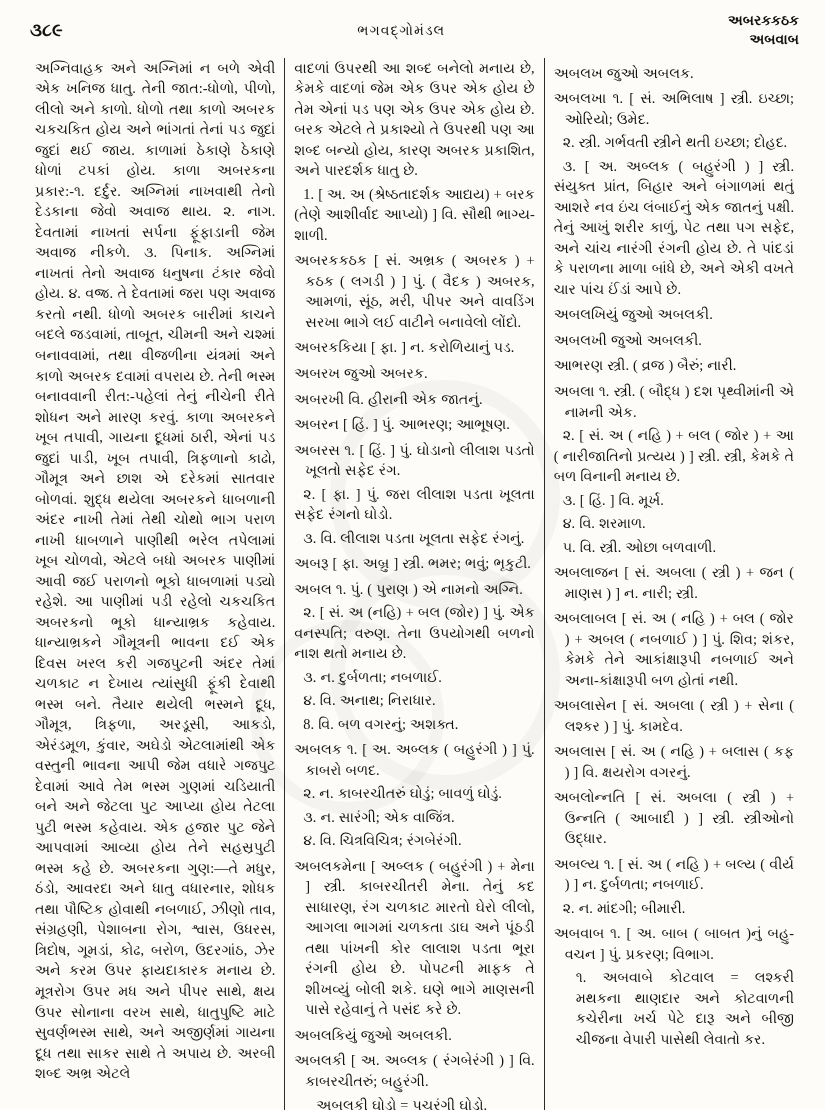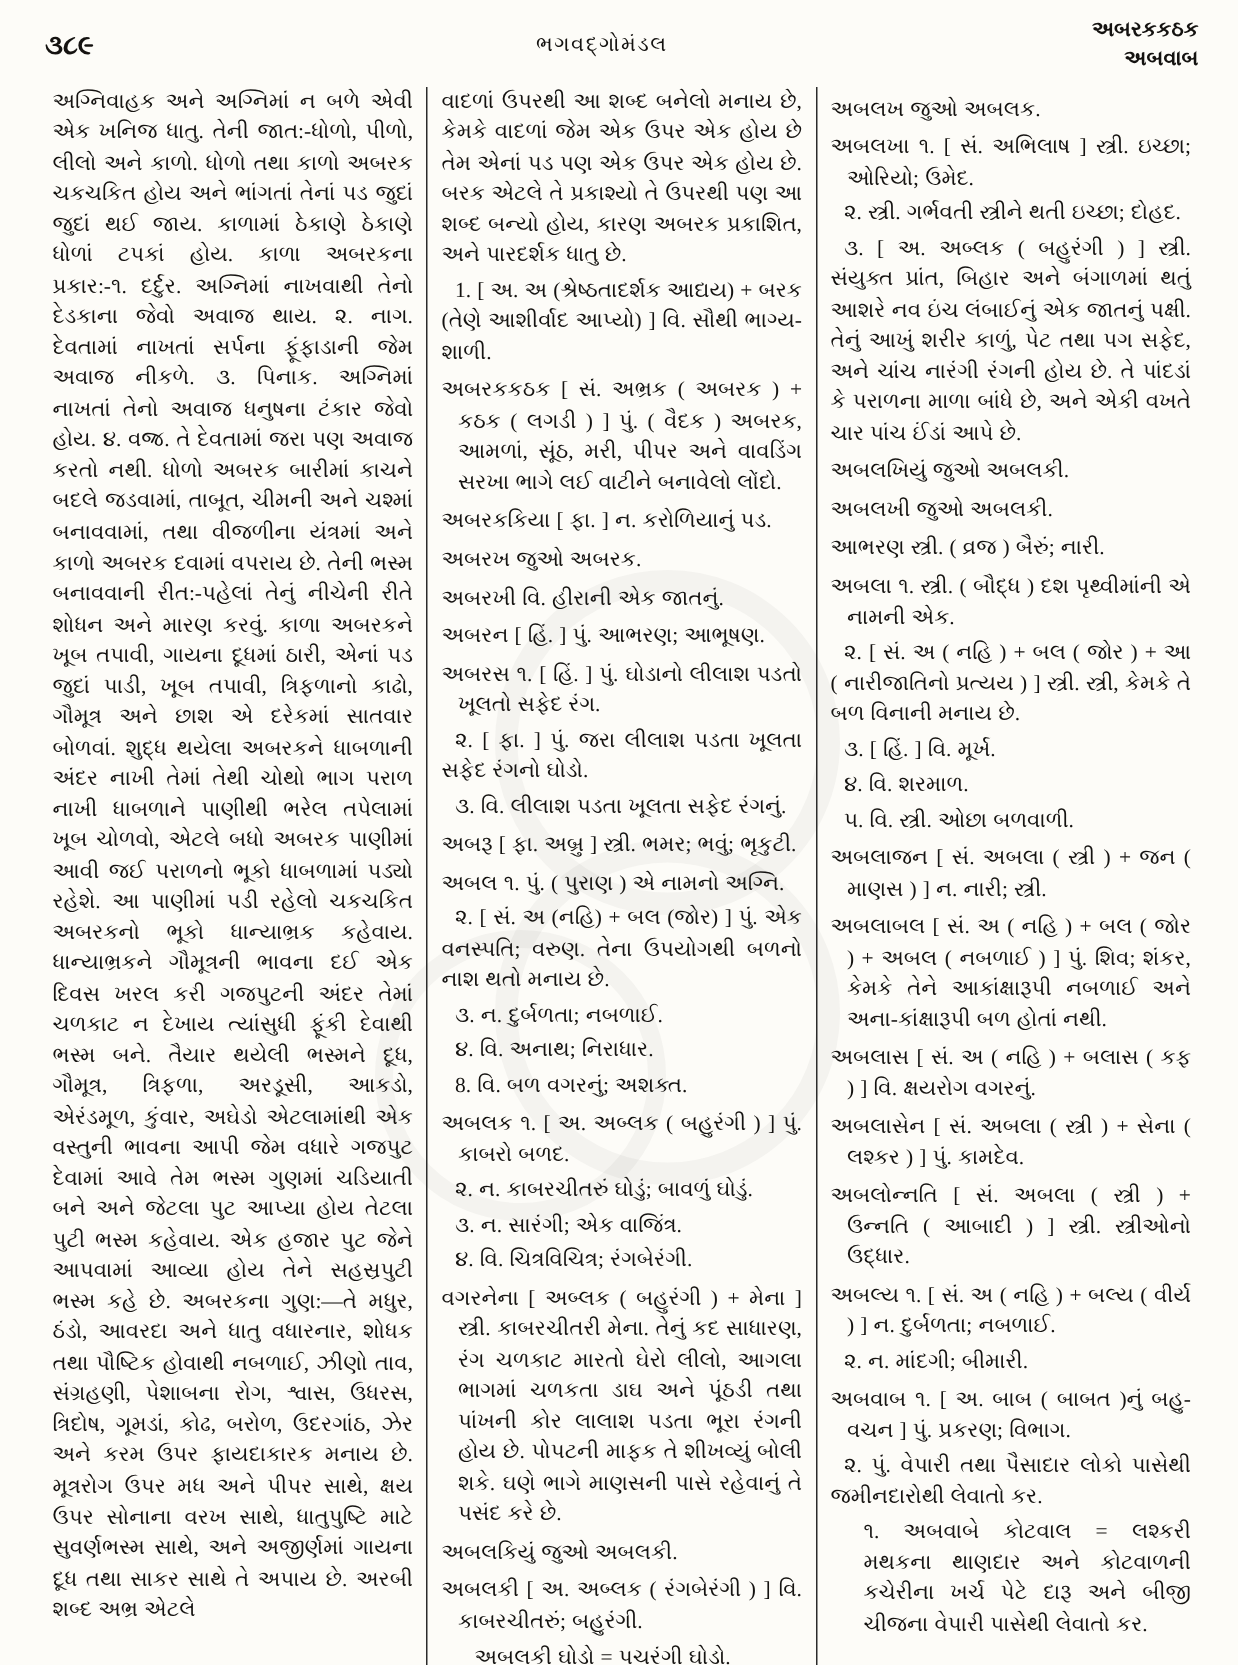--- a/index.html
+++ b/index.html
@@ -81,42 +81,41 @@
       <p class="p-entry"><b class="hw">અબરૂ</b> [ ફા. અબ્રુ ] સ્ત્રી. ભમર; ભવું; ભૃકુટી.</p>
       <p class="p-entry"><b class="hw">અબલ</b> ૧. પું. ( પુરાણ ) એ નામનો અગ્નિ.</p>
       <p class="p-sub">૨. [ સં. અ (નહિ) + બલ (જોર) ] પું. એક વનસ્પતિ; વરુણ. તેના ઉપયોગથી બળનો નાશ થતો મનાય છે.</p>
       <p class="p-sub">૩. ન. દુર્બળતા; નબળાઈ.</p>
       <p class="p-sub">૪. વિ. અનાથ; નિરાધાર.</p>
       <p class="p-sub">8. વિ. બળ વગરનું; અશક્ત.</p>
       <p class="p-entry"><b class="hw">અબલક</b> ૧. [ અ. અબ્લક ( બહુરંગી ) ] પું. કાબરો બળદ.</p>
       <p class="p-sub">૨. ન. કાબરચીતરું ઘોડું; બાવળું ઘોડું.</p>
       <p class="p-sub">૩. ન. સારંગી; એક વાજિંત્ર.</p>
       <p class="p-sub">૪. વિ. ચિત્રવિચિત્ર; રંગબેરંગી.</p>
-      <p class="p-entry"><b class="hw">વગરનેના</b> [ અબ્લક ( બહુરંગી ) + મેના ] સ્ત્રી. કાબરચીતરી મેના. તેનું કદ સાધારણ, રંગ ચળકાટ મારતો ઘેરો લીલો, આગલા ભાગમાં ચળકતા ડાઘ અને પૂંઠડી તથા પાંખની કોર લાલાશ પડતા ભૂરા રંગની હોય છે. પોપટની માફક તે શીખવ્યું બોલી શકે. ઘણે ભાગે માણસની પાસે રહેવાનું તે પસંદ કરે છે.</p>
+      <p class="p-entry"><b class="hw">અબલકમેના</b> [ અબ્લક ( બહુરંગી ) + મેના ] સ્ત્રી. કાબરચીતરી મેના. તેનું કદ સાધારણ, રંગ ચળકાટ મારતો ઘેરો લીલો, આગલા ભાગમાં ચળકતા ડાઘ અને પૂંઠડી તથા પાંખની કોર લાલાશ પડતા ભૂરા રંગની હોય છે. પોપટની માફક તે શીખવ્યું બોલી શકે. ઘણે ભાગે માણસની પાસે રહેવાનું તે પસંદ કરે છે.</p>
       <p class="p-entry"><b class="hw">અબલકિયું</b> જુઓ અબલકી.</p>
       <p class="p-entry"><b class="hw">અબલકી</b> [ અ. અબ્લક ( રંગબેરંગી ) ] વિ. કાબરચીતરું; બહુરંગી.</p>
       <p class="p-example">અબલકી ઘોડો = પચરંગી ઘોડો.</p>
     </div>
   <div class="col" id="col-2">
       <p class="p-entry"><b class="hw">અબલખ</b> જુઓ અબલક.</p>
       <p class="p-entry"><b class="hw">અબલખા</b> ૧. [ સં. અભિલાષ ] સ્ત્રી. ઇચ્છા; ઓરિયો; ઉમેદ.</p>
       <p class="p-sub">૨. સ્ત્રી. ગર્ભવતી સ્ત્રીને થતી ઇચ્છા; દોહદ.</p>
       <p class="p-sub">૩. [ અ. અબ્લક ( બહુરંગી ) ] સ્ત્રી. સંયુક્ત પ્રાંત, બિહાર અને બંગાળમાં થતું આશરે નવ ઇંચ લંબાઈનું એક જાતનું પક્ષી. તેનું આખું શરીર કાળું, પેટ તથા પગ સફેદ, અને ચાંચ નારંગી રંગની હોય છે. તે પાંદડાં કે પરાળના માળા બાંધે છે, અને એકી વખતે ચાર પાંચ ઈંડાં આપે છે.</p>
       <p class="p-entry"><b class="hw">અબલખિયું</b> જુઓ અબલકી.</p>
       <p class="p-entry"><b class="hw">અબલખી</b> જુઓ અબલકી.</p>
       <p class="p-entry"><b class="hw">આભરણ</b> સ્ત્રી. ( વ્રજ ) બૈરું; નારી.</p>
       <p class="p-entry"><b class="hw">અબલા</b> ૧. સ્ત્રી. ( બૌદ્ધ ) દશ પૃથ્વીમાંની એ નામની એક.</p>
       <p class="p-sub">૨. [ સં. અ ( નહિ ) + બલ ( જોર ) + આ ( નારીજાતિનો પ્રત્યય ) ] સ્ત્રી. સ્ત્રી, કેમકે તે બળ વિનાની મનાય છે.</p>
       <p class="p-sub">૩. [ હિં. ] વિ. મૂર્ખ.</p>
       <p class="p-sub">૪. વિ. શરમાળ.</p>
       <p class="p-sub">૫. વિ. સ્ત્રી. ઓછા બળવાળી.</p>
       <p class="p-entry"><b class="hw">અબલાજન</b> [ સં. અબલા ( સ્ત્રી ) + જન ( માણસ ) ] ન. નારી; સ્ત્રી.</p>
       <p class="p-entry"><b class="hw">અબલાબલ</b> [ સં. અ ( નહિ ) + બલ ( જોર ) + અબલ ( નબળાઈ ) ] પું. શિવ; શંકર, કેમકે તેને આકાંક્ષારૂપી નબળાઈ અને અના-કાંક્ષારૂપી બળ હોતાં નથી.</p>
+      <p class="p-entry"><b class="hw">અબલાસેન</b> [ સં. અબલા ( સ્ત્રી ) + સેના ( લશ્કર ) ] પું. કામદેવ.</p>
       <p class="p-entry"><b class="hw">અબલાસ</b> [ સં. અ ( નહિ ) + બલાસ ( કફ ) ] વિ. ક્ષયરોગ વગરનું.</p>
-      <p class="p-entry"><b class="hw">અબલાસેન</b> [ સં. અબલા ( સ્ત્રી ) + સેના ( લશ્કર ) ] પું. કામદેવ.</p>
       <p class="p-entry"><b class="hw">અબલોન્નતિ</b> [ સં. અબલા ( સ્ત્રી ) + ઉન્નતિ ( આબાદી ) ] સ્ત્રી. સ્ત્રીઓનો ઉદ્ધાર.</p>
       <p class="p-entry"><b class="hw">અબલ્ય</b> ૧. [ સં. અ ( નહિ ) + બલ્ય ( વીર્ય ) ] ન. દુર્બળતા; નબળાઈ.</p>
       <p class="p-sub">૨. ન. માંદગી; બીમારી.</p>
       <p class="p-entry"><b class="hw">અબવાબ</b> ૧. [ અ. બાબ ( બાબત )નું બહુ-વચન ] પું. પ્રકરણ; વિભાગ.</p>
-      <p class="p-sub">૨. પું. વેપારી તથા પૈસાદાર લોકો પાસેથી જમીનદારોથી લેવાતો કર.</p>
       <p class="p-example">૧. અબવાબે કોટવાલ = લશ્કરી મથકના થાણદાર અને કોટવાળની કચેરીના ખર્ચ પેટે દારૂ અને બીજી ચીજના વેપારી પાસેથી લેવાતો કર.</p>
     </div>
 </div>
 
 </body></html>

